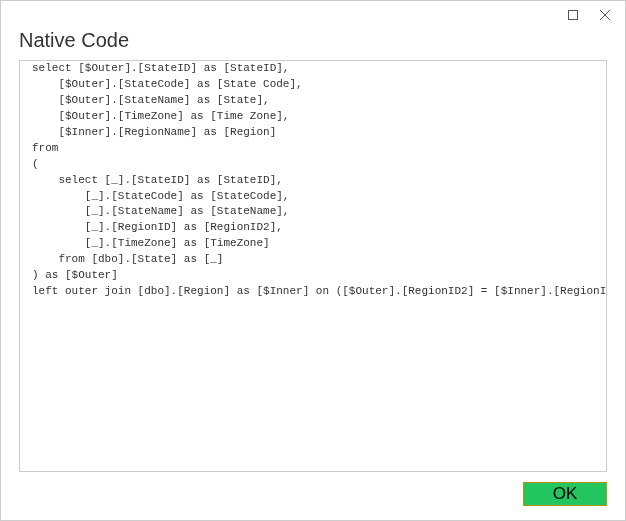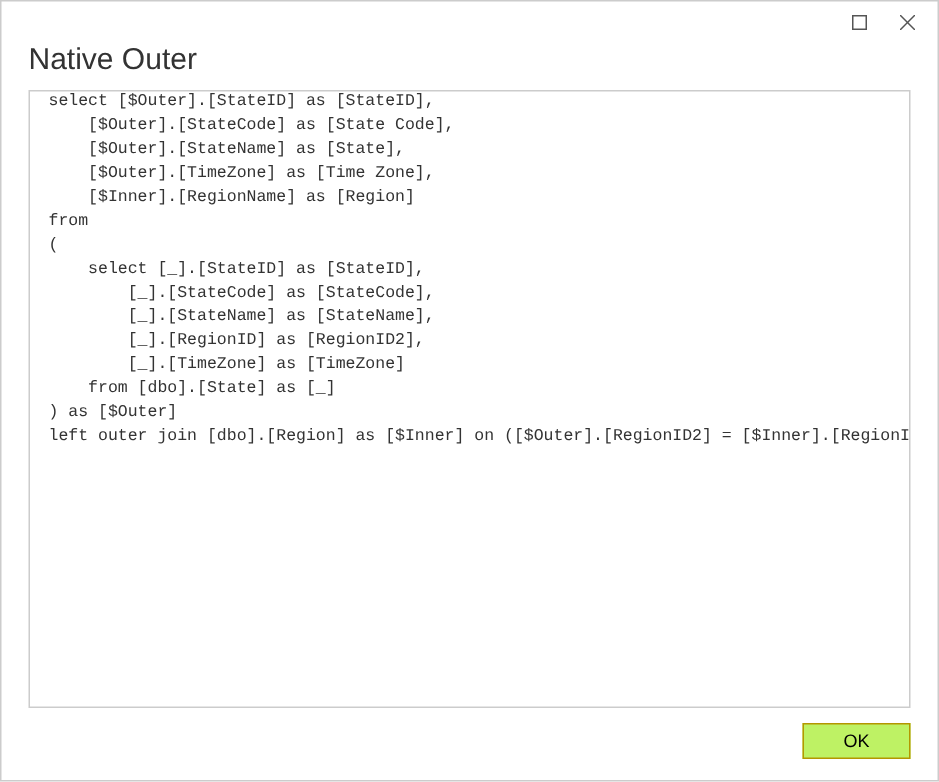--- a/index.html
+++ b/index.html
@@ -59,25 +59,25 @@
       line-height: 1.45;
       color: #333;
       white-space: pre;
     }
     .footer {
       display: flex;
       justify-content: flex-end;
       padding: 10px 18px 14px 18px;
     }
     .ok-button {
-      background: #bef264;
+      background: #22c55e;
       border: 1px solid #b39700;
       color: #000;
-      font-size: 12px;
-      width: 72px;
+      font-size: 17px;
+      width: 84px;
       height: 24px;
       display: flex;
       align-items: center;
       justify-content: center;
       cursor: pointer;
     }
   </style>
 </head>
 <body>
 
@@ -88,21 +88,21 @@
       </svg>
   </div>
   <div class="titlebar-btn">
     <svg viewBox="0 0 10 10">
         <line x1="0" y1="0" x2="10" y2="10"></line>
         <line x1="10" y1="0" x2="0" y2="10"></line>
       </svg>
   </div>
 </div>
 
-<div class="dialog-title">Native Outer</div>
+<div class="dialog-title">Native Code</div>
 
 <div class="query-box">
   <div class="query-text">select [$Outer].[StateID] as [StateID],
     [$Outer].[StateCode] as [State Code],
     [$Outer].[StateName] as [State],
     [$Outer].[TimeZone] as [Time Zone],
     [$Inner].[RegionName] as [Region]
 from 
 (
     select [_].[StateID] as [StateID],

